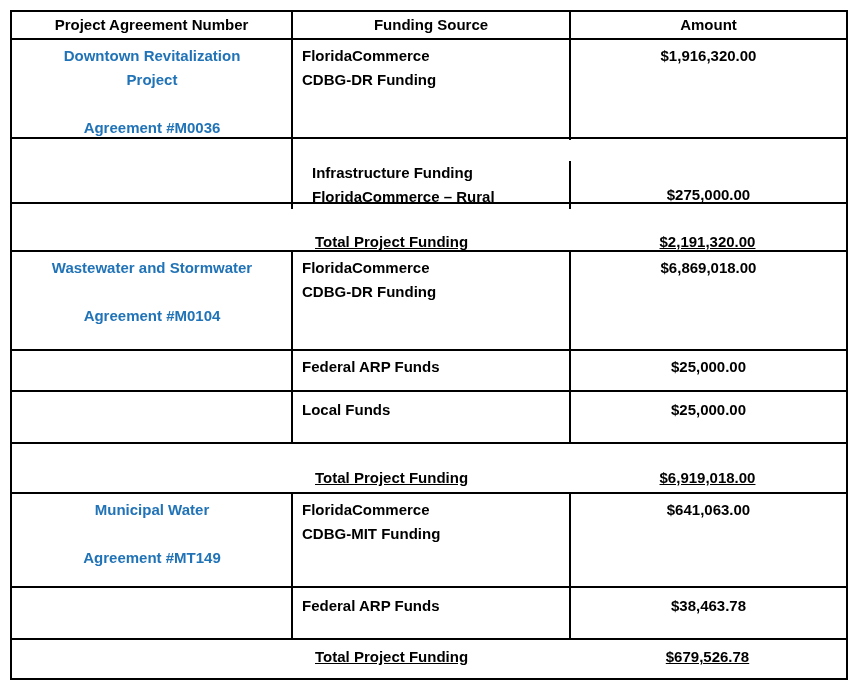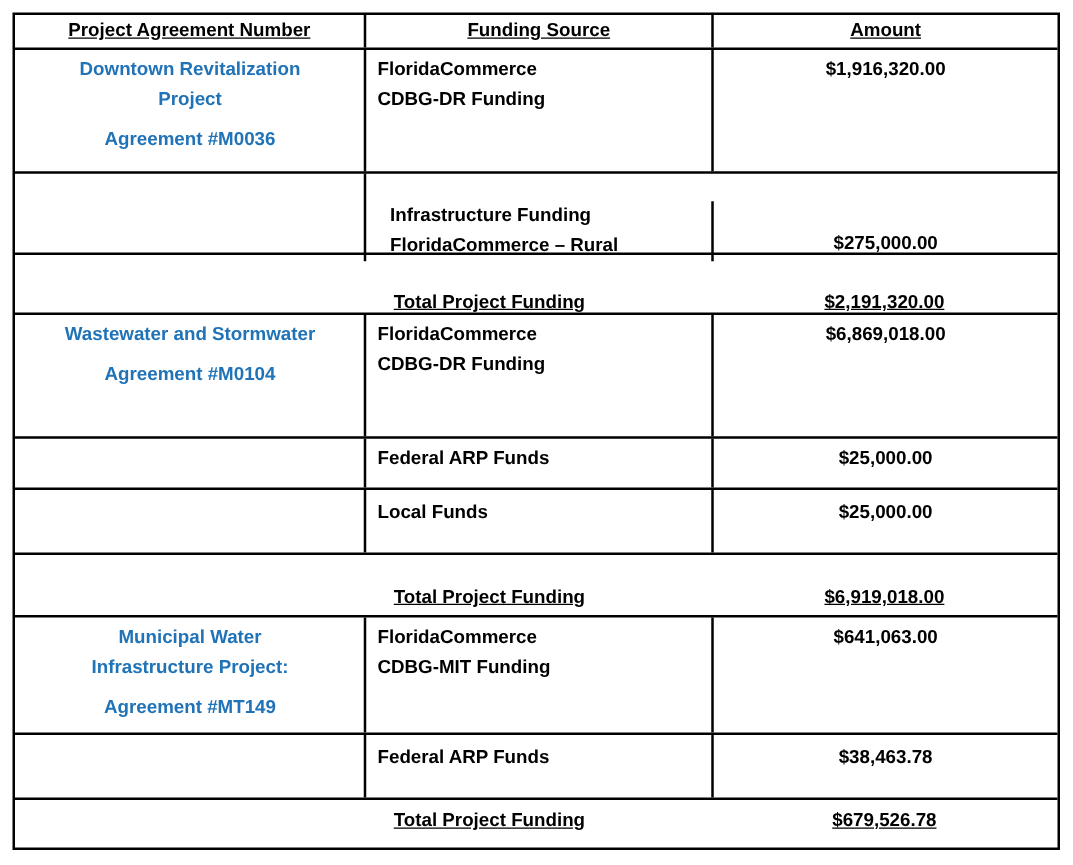--- a/index.html
+++ b/index.html
@@ -16,24 +16,23 @@
   .row {
     display:grid; grid-template-columns:279px 278px 1fr;
     width:100%;
   }
   .row:not(:first-child) { border-top:2px solid var(--border,#000); }
   .cell { min-width:0; line-height:24px; }
   .bordered .cell + .cell { border-left:2px solid var(--border,#000); }
   .header-row .cell {
     display:flex; align-items:center; justify-content:center;
     text-align:center;
-    text-decoration:underline;
   }
   .proj-cell { color:var(--accent,#2173b7); padding:4px 8px 0 9px;text-align:center; }
-  .agreement { margin-top:8px; }
+  .agreement { margin-top:24px; }
   .src-cell { padding:4px 8px 0 9px; }
   .src-cell.indent { padding-top:22px; padding-left:19px; }
   .amt-cell { text-align:center; padding-top:4px; }
   .amt-cell.indent { padding-top:22px;margin-top:22px; }
   .pt6 { padding-top:6px !important; }
   .total-row .cell { border-left:none;text-decoration:underline; }
   .total-label { padding-left:24px; }
   .pt26 { padding-top:26px; }
   .pt22 { padding-top:22px; }
   .pt5 { padding-top:5px; }
@@ -107,21 +106,20 @@
 
   <div class="row total-row" style="height:50px">
     <div class="cell"></div>
     <div class="cell total-label pt22">Total Project Funding</div>
     <div class="cell amt-cell pt22">$6,919,018.00</div>
   </div>
 
   <div class="row bordered" style="height:94px">
     <div class="cell proj-cell">
       <div>Municipal Water</div>
-      <div>Infrastructure Project:</div>
       <div class="agreement">Agreement #MT149</div>
     </div>
     <div class="cell src-cell">
       <div>FloridaCommerce</div>
       <div>CDBG-MIT Funding</div>
     </div>
     <div class="cell amt-cell">$641,063.00</div>
   </div>
 
   <div class="row bordered" style="height:52px">

